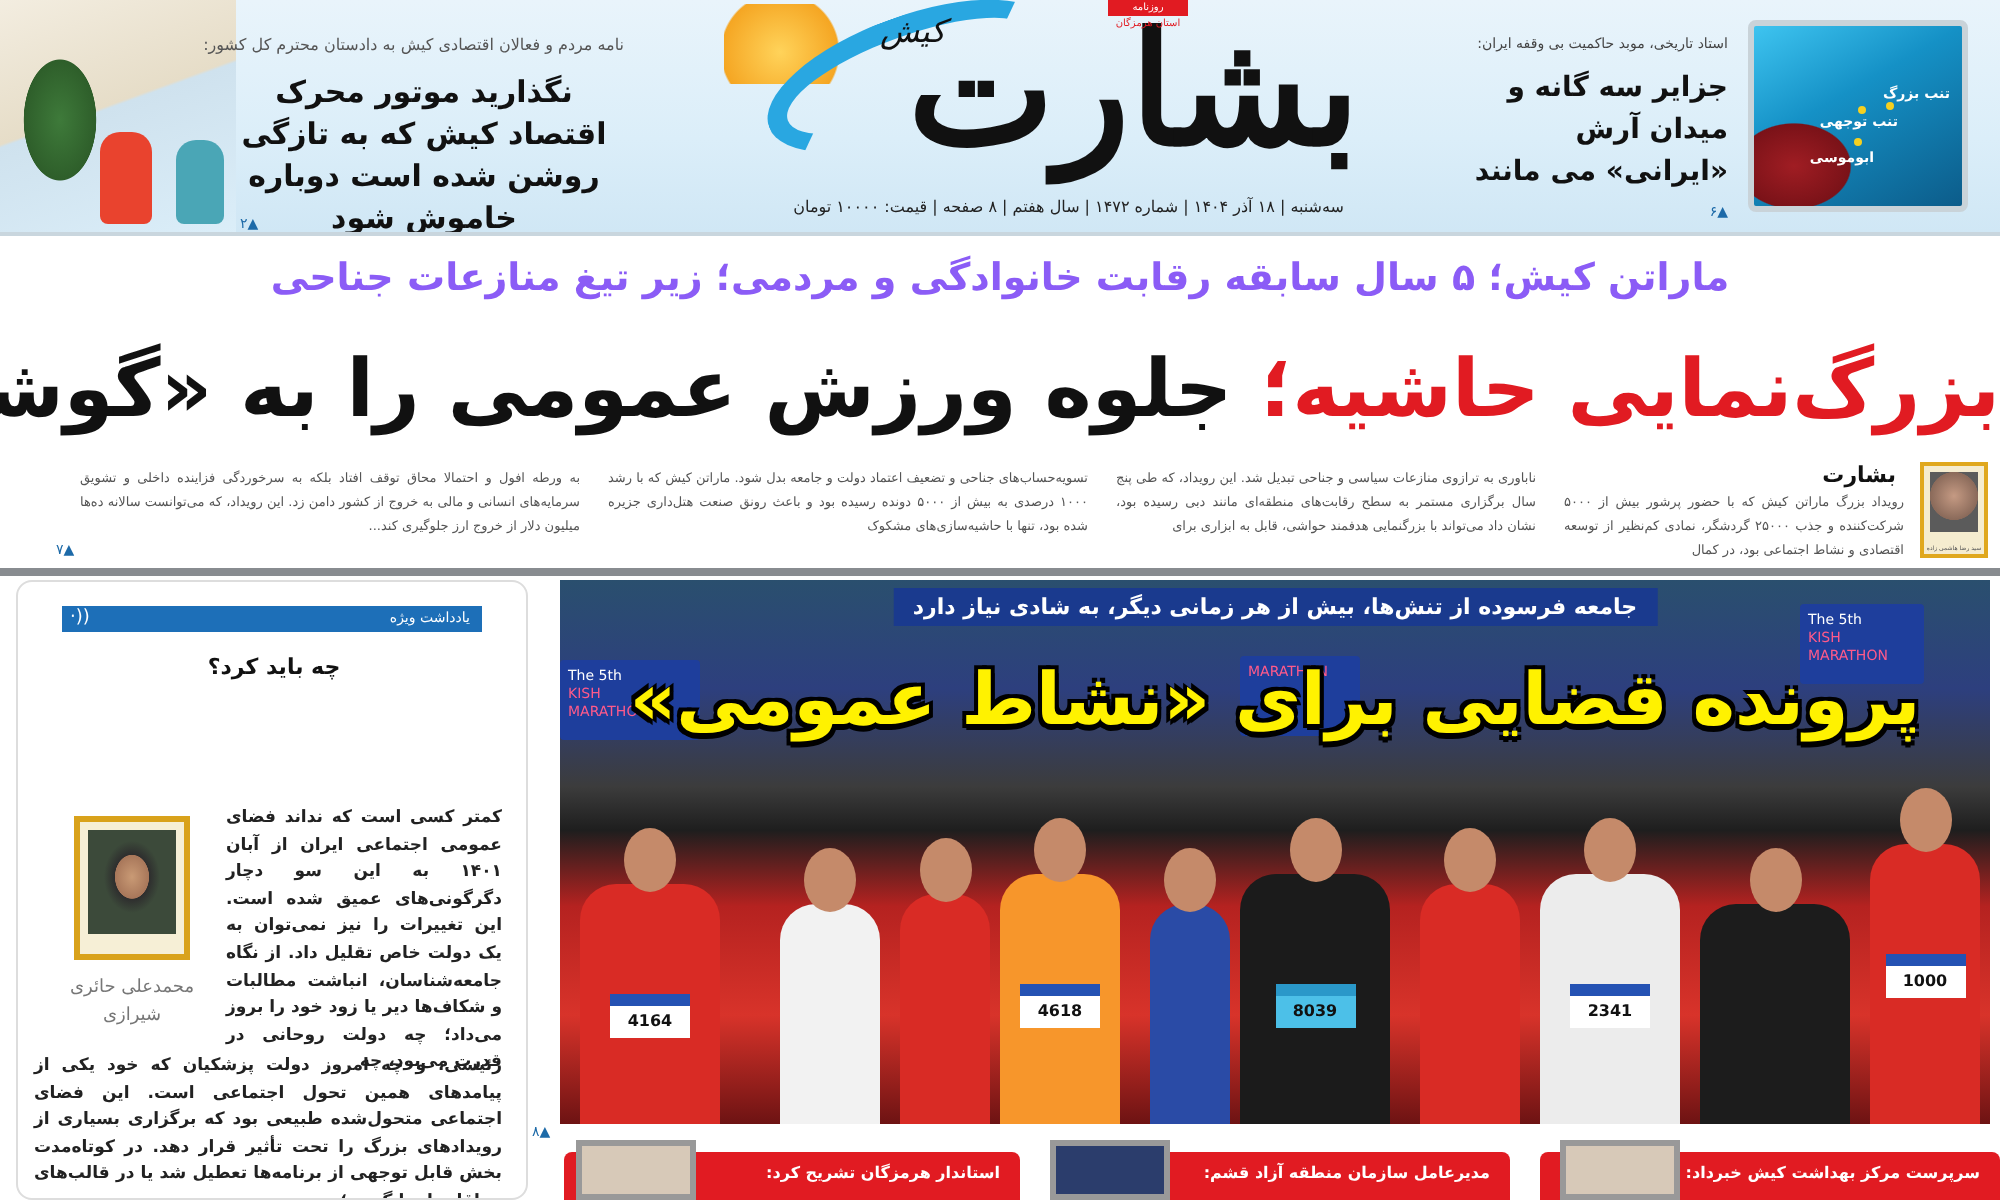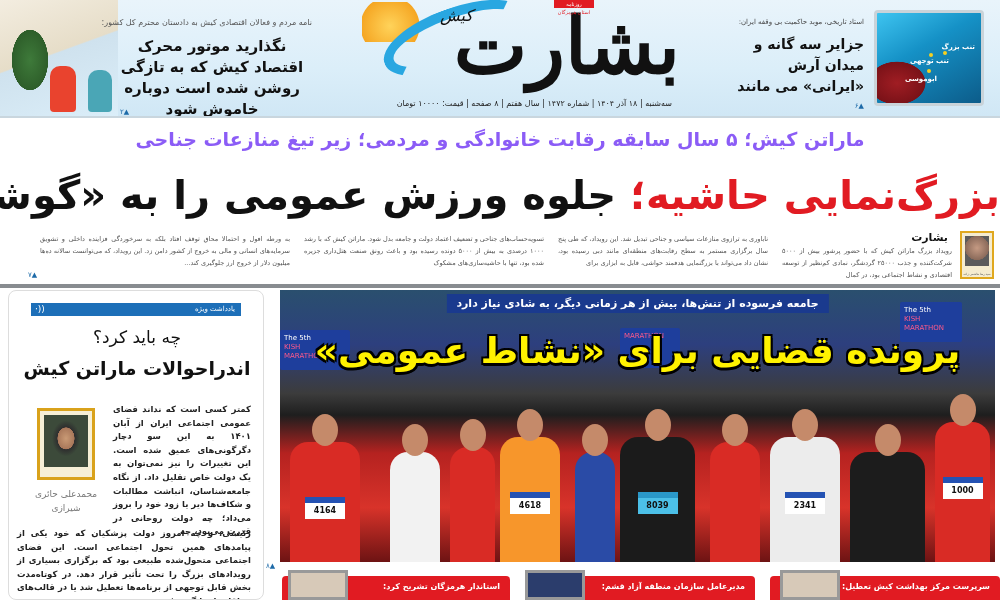--- a/index.html
+++ b/index.html
@@ -129,21 +129,21 @@
   
   .note {
     position: absolute; left: 8px; top: 290px; width: 256px; height: 310px;
     border: 1px solid #ddd; border-radius: 8px; background: #fff; overflow: hidden;
   }
   .note-bar {
     position: absolute; left: 22px; top: 12px; width: 210px; height: 13px;
     background: #1d6fb8; color: #fff; font-size: 7px; line-height: 13px; padding-right: 6px; text-align: right;
   }
   .note-bar .wifi { position: absolute; left: 4px; top: 0; font-size: 9px; color: #fff; }
-  .note-title1 { position: absolute; left: 0; top: 36px; width: 256px; text-align: center; font-size: 17px; font-weight: normal; }
+  .note-title1 { position: absolute; left: 0; top: 36px; width: 256px; text-align: center; font-size: 11px; font-weight: bold; }
   .note-title2 { position: absolute; left: 0; top: 66px; width: 256px; text-align: center; font-size: 19px; font-weight: bold; }
   .note-photo {
     position: absolute; left: 28px; top: 117px; width: 58px; height: 72px;
     border: 3px solid #d9a21b; background: #f6efd6;
   }
   .note-photo .face {
     position: absolute; left: 4px; top: 4px; width: 44px; height: 52px;
     background: radial-gradient(ellipse 14px 18px at 50% 45%, #c99a75 0%, #a8775a 60%, #2e2e2e 62%, #3c4a3a 100%);
   }
   .note-author {
@@ -263,21 +263,20 @@
   <div class="lead-pageref">▲۷</div>
 </section>
 <div class="hr-gray"></div>
 
 <aside class="note">
   <div class="note-bar">
     <span>یادداشت ویژه</span>
     <span class="wifi">((·</span>
   </div>
   <div class="note-title1">چه باید کرد؟</div>
-  <div class="note-title2">اندراحوالات ماراتن کیش</div>
   <div class="note-photo">
     <div class="face"></div>
   </div>
   <div class="note-author">محمدعلی حائری شیرازی</div>
   <p class="note-body-top">کمتر کسی است که نداند فضای عمومی اجتماعی ایران از آبان ۱۴۰۱ به این سو دچار دگرگونی‌های عمیق شده است. این تغییرات را نیز نمی‌توان به یک دولت خاص تقلیل داد. از نگاه جامعه‌شناسان، انباشت مطالبات و شکاف‌ها دیر یا زود خود را بروز می‌داد؛ چه دولت روحانی در قدرت می‌بود، چه</p>
   <p class="note-body-bottom">رئیسی، و چه امروز دولت پزشکیان که خود یکی از پیامدهای همین تحول اجتماعی است. این فضای اجتماعی متحول‌شده طبیعی بود که برگزاری بسیاری از رویدادهای بزرگ را تحت تأثیر قرار دهد. در کوتاه‌مدت بخش قابل توجهی از برنامه‌ها تعطیل شد یا در قالب‌های حداقلی اجرا گردید؛</p>
 </aside>
 <div class="side-pageref">▲۸</div>
 
 <figure class="photo-main">
@@ -332,21 +331,21 @@
     </div>
     <div class="runner" style="left:655px;width:55px;height:140px;background:#d92b25;">
       <div class="head"></div>
       <div class="bib">1000</div>
     </div>
   </div>
 </figure>
 
 <div class="bottom-strip">
   <div class="bt" style="right:0px;width:230px;">
-    <span>سرپرست مرکز بهداشت کیش تعطیل:</span>
+    <span>سرپرست مرکز بهداشت کیش خبرداد:</span>
     <div class="thumb" style="right:160px;"></div>
   </div>
   <div class="bt" style="right:490px;width:228px;">
     <div class="thumb" style="left:6px;"></div>
     <span>استاندار هرمزگان تشریح کرد:</span>
   </div>
   <div class="bt" style="right:245px;width:230px;">
     <div class="thumb" style="left:0px;background:#2b3d6c;"></div>
     <span>مدیرعامل سازمان منطقه آزاد قشم:</span>
   </div>

